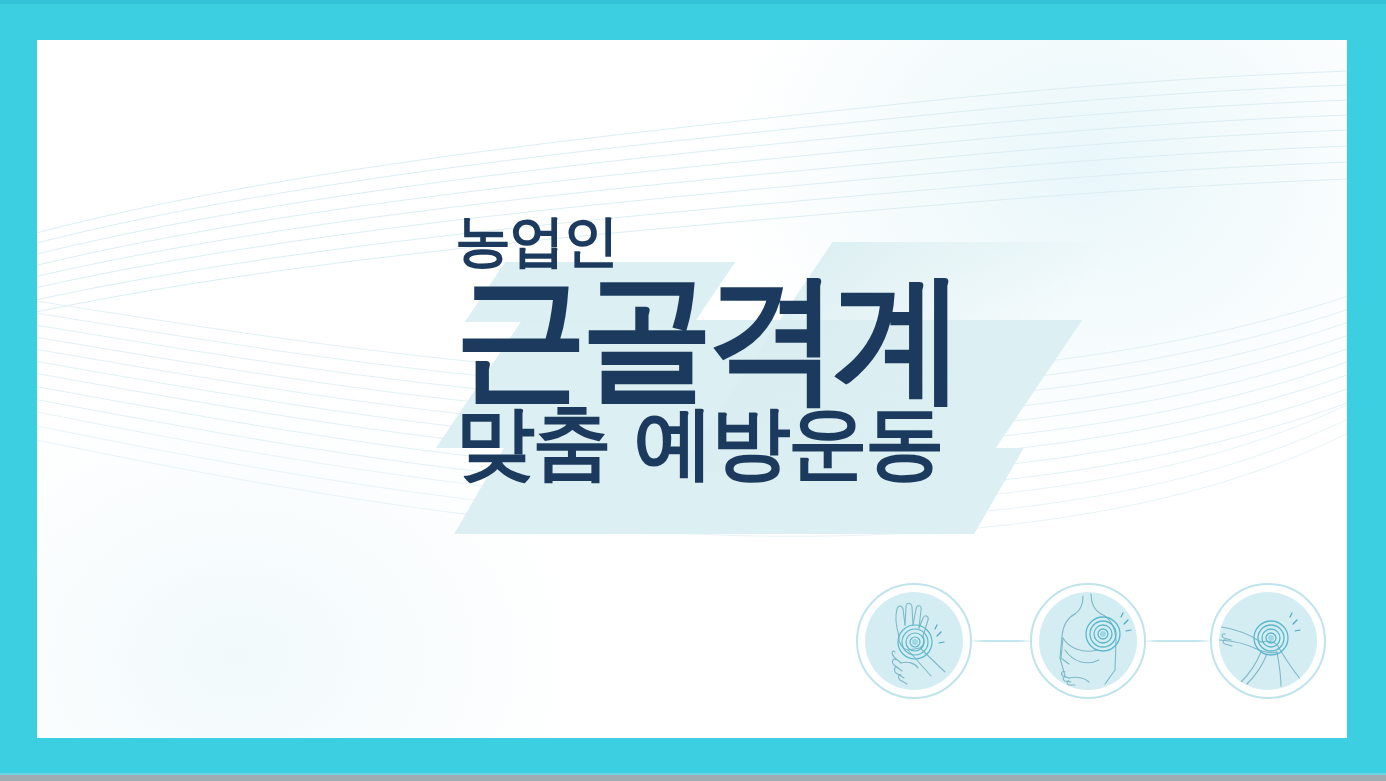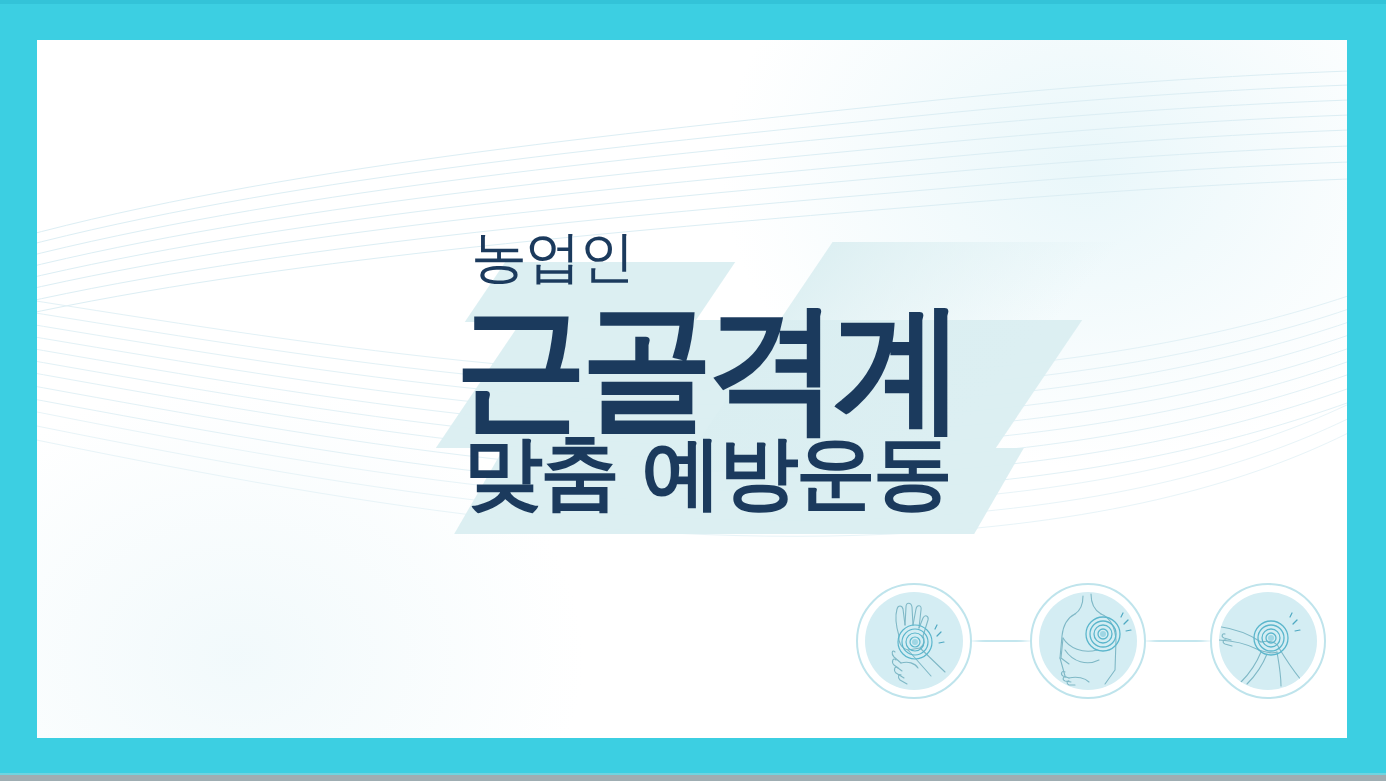--- a/index.html
+++ b/index.html
@@ -89,26 +89,26 @@
 
   .title-shadow {
     position: absolute;
     pointer-events: none;
     background: #daeef1;
   }
 
   .kicker {
     position: relative;
     font-family: "DejaVu Sans", "Liberation Sans", sans-serif;
-    font-weight: 400;
+    font-weight: 700;
     font-size: 56px;
     line-height: 58px;
     letter-spacing: -2px;
     color: #1b3a5d;
-    margin: 16px;
+    margin: 0;
     white-space: nowrap;
   }
 
   .headline {
     position: relative;
     font-family: "DejaVu Sans", "Liberation Sans", sans-serif;
     font-weight: 700;
     font-size: 132px;
     line-height: 122px;
     letter-spacing: -6px;
@@ -121,21 +121,21 @@
   }
 
   .subline {
     position: relative;
     font-family: "DejaVu Sans", "Liberation Sans", sans-serif;
     font-weight: 700;
     font-size: 80px;
     line-height: 86px;
     letter-spacing: -3px;
     color: #1b3a5d;
-    margin: 8px;
+    margin: 0;
     margin-top: 6px;
     white-space: nowrap;
   }
 
   
   #icon-row {
     position: absolute;
     left: 819px;
     top: 543px;
     width: 480px;

